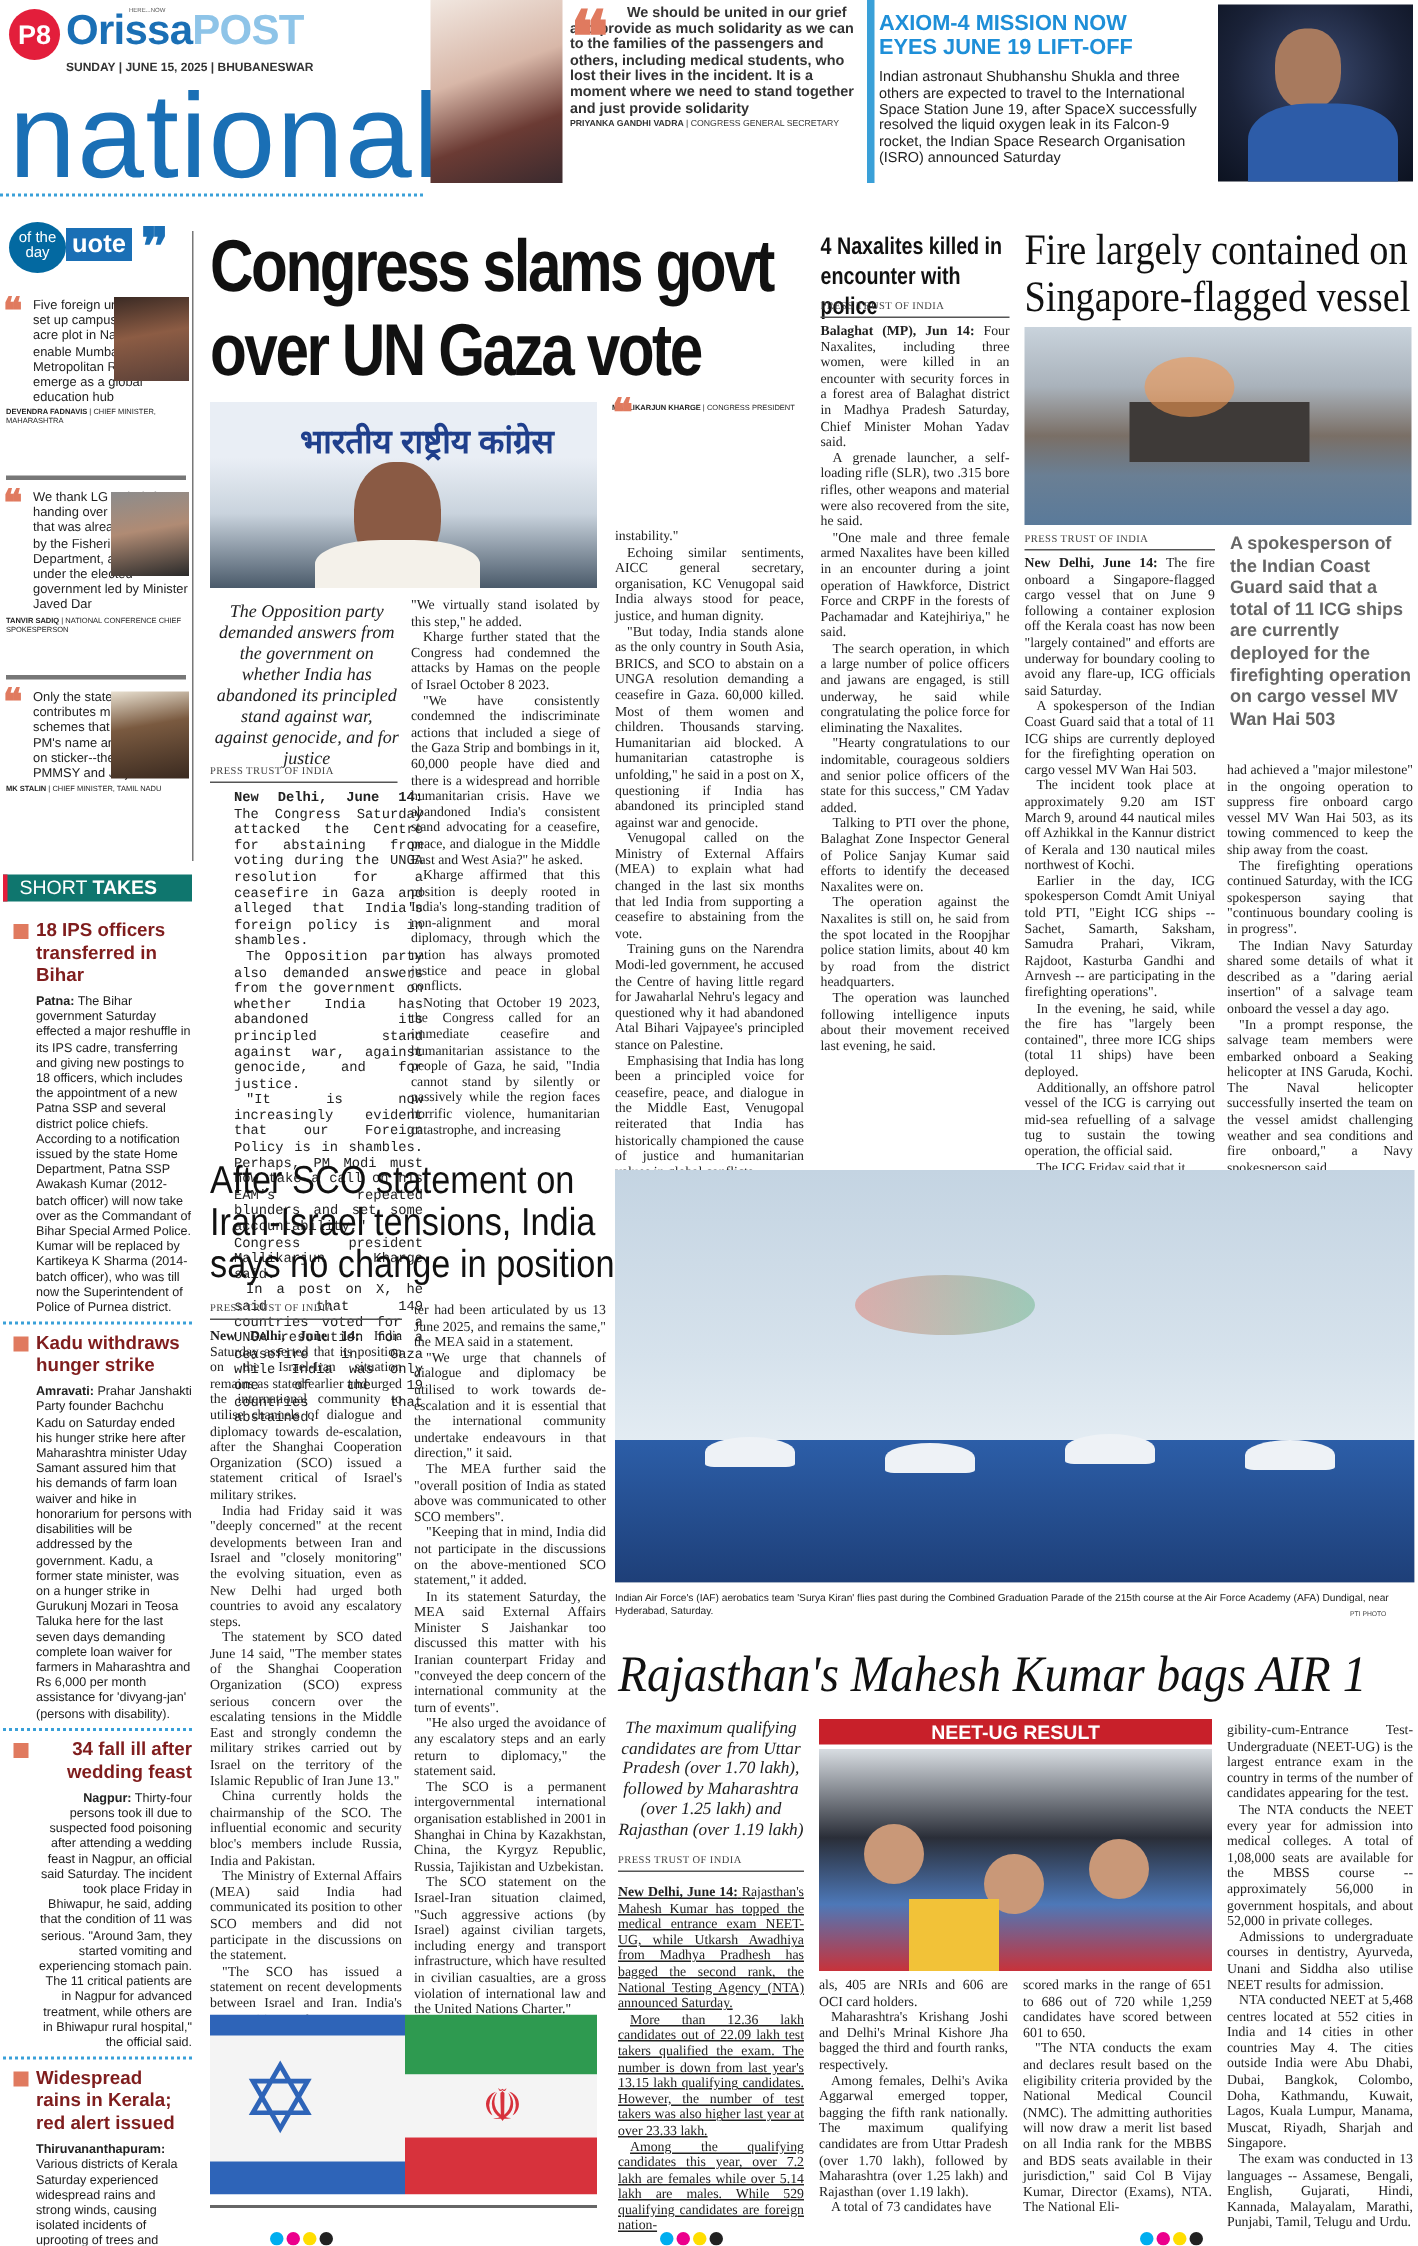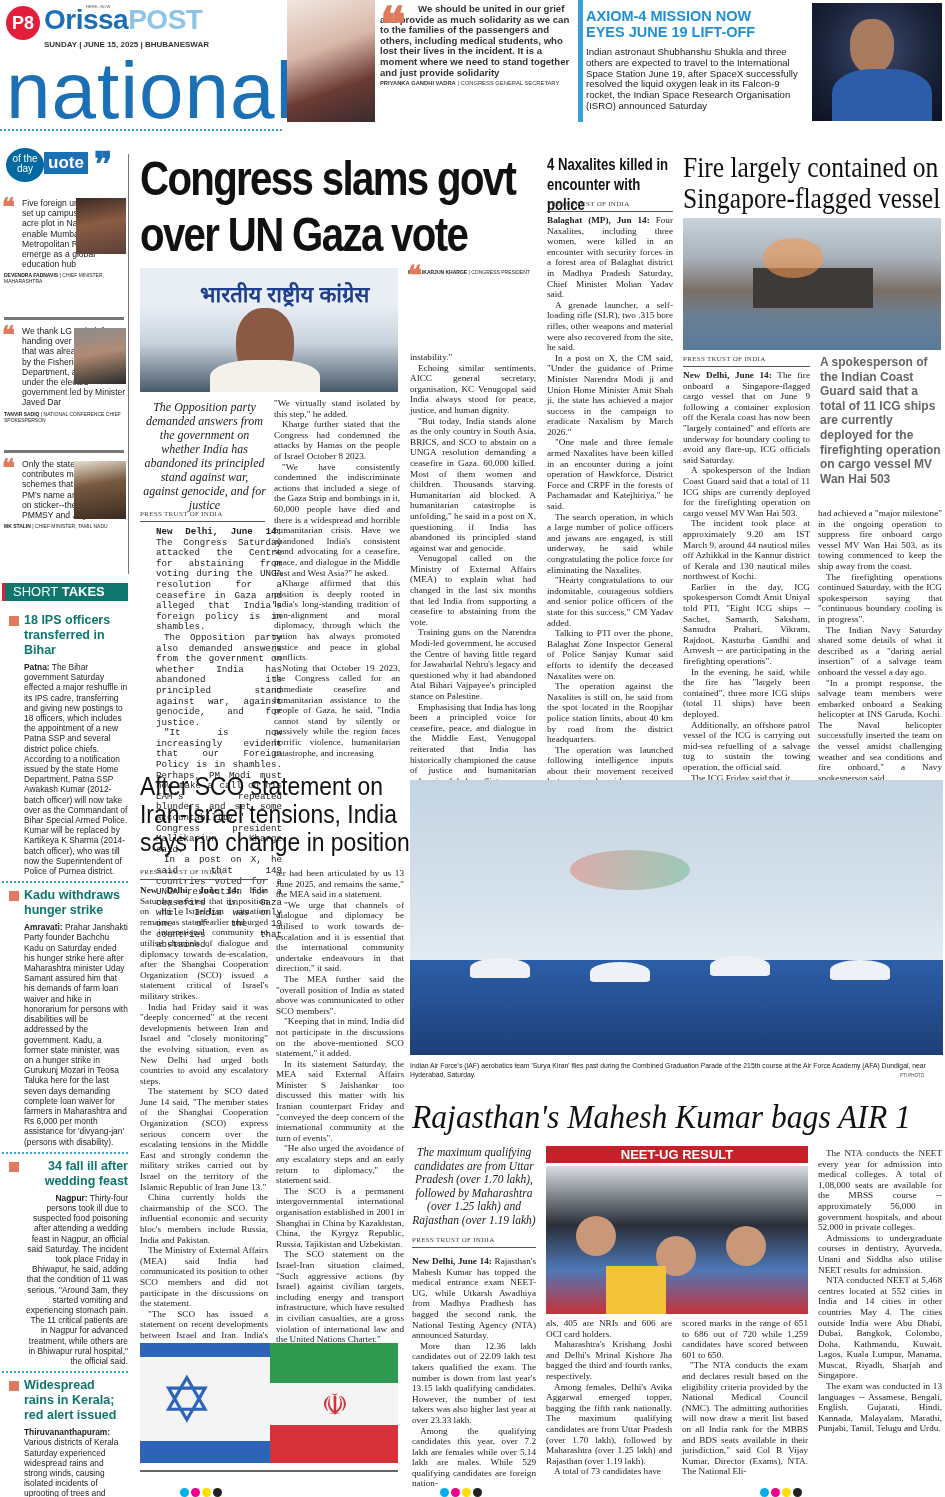--- a/index.html
+++ b/index.html
@@ -7,21 +7,21 @@
 .abs{position:absolute}
 .sans{font-family:"Liberation Sans",sans-serif}
 .serif{font-family:"Liberation Serif",serif}
 .body-txt{font-family:"Liberation Serif",serif;font-size:9.2px;line-height:10.6px;text-align:justify;color:#222}
 .body-txt p{text-indent:8px}
 .body-txt p.first{text-indent:0}
 .dateline{font-weight:bold}
 .agency{font-family:"Liberation Serif",serif;font-size:7px;color:#444;letter-spacing:.3px;border-bottom:1px solid #555;padding-bottom:3px;margin-bottom:5px}
 .hl{font-family:"Liberation Sans",sans-serif;font-weight:bold;color:#111;transform-origin:left top}
 .quote-mark{color:#e07a5f;font-family:"DejaVu Serif",serif;font-weight:bold}
-.st-item h4{font-family:"Liberation Sans",sans-serif;font-weight:bold;font-size:12.5px;line-height:15px;color:#0f766e;padding-left:22px;position:relative}
+.st-item h4{font-family:"Liberation Sans",sans-serif;font-weight:bold;font-size:12.5px;line-height:15px;color:#7f1d1d;padding-left:22px;position:relative}
 .st-item h4:before{content:"";position:absolute;left:7px;top:3px;width:10px;height:10px;background:#e07a5f}
 .st-item .txt{font-family:"Liberation Sans",sans-serif;font-size:8.4px;line-height:10.2px;padding-left:22px;color:#222}
 .dotline{border-bottom:2px dotted #3aa0d8;margin:5px 0 5px 0}
 .photo{overflow:hidden}
 .cmyk{width:9px;height:9px;border-radius:50%;display:inline-block;margin-right:2px}
 </style>
 </head>
 <body>
 
 <div class="abs" style="left:0;top:0;width:285px;height:135px;">
@@ -159,21 +159,20 @@
     <p>Venugopal called on the Ministry of External Affairs (MEA) to explain what had changed in the last six months that led India from supporting a ceasefire to abstaining from the vote.</p>
     <p>Training guns on the Narendra Modi-led government, he accused the Centre of having little regard for Jawaharlal Nehru's legacy and questioned why it had abandoned Atal Bihari Vajpayee's principled stance on Palestine.</p>
     <p>Emphasising that India has long been a principled voice for ceasefire, peace, and dialogue in the Middle East, Venugopal reiterated that India has historically championed the cause of justice and humanitarian values in global conflicts.</p>
 </div>
 
 <div class="abs hl" style="left:547px;top:155px;width:158px;font-size:16px;line-height:20px;transform:scaleX(0.82);">4 Naxalites killed in encounter with police</div>
 <div class="abs agency" style="left:547px;top:200px;width:126px;">PRESS TRUST OF INDIA</div>
 <div class="abs body-txt" style="left:547px;top:215px;width:126px;">
   <p class="first"><span class="dateline">Balaghat (MP), Jun 14:</span> <span>Four Naxalites, including three women, were killed in an encounter with security forces in a forest area of Balaghat district in Madhya Pradesh Saturday, Chief Minister Mohan Yadav said.</span></p>
   <p>A grenade launcher, a self-loading rifle (SLR), two .315 bore rifles, other weapons and material were also recovered from the site, he said.</p>
-    <p>In a post on X, the CM said, "Under the guidance of Prime Minister Narendra Modi ji and Union Home Minister Amit Shah ji, the state has achieved a major success in the campaign to eradicate Naxalism by March 2026."</p>
     <p>"One male and three female armed Naxalites have been killed in an encounter during a joint operation of Hawkforce, District Force and CRPF in the forests of Pachamadar and Katejhiriya," he said.</p>
     <p>The search operation, in which a large number of police officers and jawans are engaged, is still underway, he said while congratulating the police force for eliminating the Naxalites.</p>
     <p>"Hearty congratulations to our indomitable, courageous soldiers and senior police officers of the state for this success," CM Yadav added.</p>
     <p>Talking to PTI over the phone, Balaghat Zone Inspector General of Police Sanjay Kumar said efforts to identify the deceased Naxalites were on.</p>
     <p>The operation against the Naxalites is still on, he said from the spot located in the Roopjhar police station limits, about 40 km by road from the district headquarters.</p>
     <p>The operation was launched following intelligence inputs about their movement received last evening, he said.</p>
 </div>
 
 <div class="abs serif" style="left:683px;top:152px;font-size:29px;line-height:31px;color:#111;transform:scaleX(0.88);transform-origin:left top;white-space:nowrap;">
   <div>Fire largely contained on</div>
@@ -252,36 +251,37 @@
 <div class="abs serif" style="left:412px;top:1097px;font-size:34px;line-height:40px;font-style:italic;color:#111;white-space:nowrap;transform:scaleX(0.93);transform-origin:left top;">Rajasthan's Mahesh Kumar bags AIR 1</div>
 <div class="abs serif" style="left:412px;top:1146px;width:124px;font-size:11.5px;line-height:13.6px;font-style:italic;text-align:center;color:#222;">The maximum qualifying candidates are from Uttar Pradesh (over 1.70 lakh), followed by Maharashtra (over 1.25 lakh) and Rajasthan (over 1.19 lakh)</div>
 <div class="abs agency" style="left:412px;top:1236px;width:124px;">PRESS TRUST OF INDIA</div>
 <div class="abs sans" style="left:546px;top:1146px;width:262px;height:17px;background:#c8202a;color:#fff;font-size:13px;font-weight:bold;text-align:center;line-height:17px;">NEET-UG RESULT</div>
 <div class="abs photo" style="left:546px;top:1166px;width:262px;height:148px;background:linear-gradient(180deg,#d8dde2 0%,#2a2e38 40%,#4d78b8 70%,#c8323a 100%);">
   <div style="position:absolute;left:30px;top:50px;width:40px;height:40px;border-radius:50%;background:#c99878;"></div>
   <div style="position:absolute;left:110px;top:70px;width:40px;height:40px;border-radius:50%;background:#c99878;"></div>
   <div style="position:absolute;left:180px;top:60px;width:40px;height:40px;border-radius:50%;background:#c99878;"></div>
   <div style="position:absolute;left:60px;top:100px;width:60px;height:48px;background:#f2c238;"></div>
 </div>
-<div class="abs body-txt" style="left:412px;top:1256px;width:124px;">
+<div class="abs body-txt" style="left:412px;top:1256px;width:124px;text-decoration:underline;">
   <p class="first"><span class="dateline">New Delhi, June 14:</span> <span>Rajasthan's Mahesh Kumar has topped the medical entrance exam NEET-UG, while Utkarsh Awadhiya from Madhya Pradhesh has bagged the second rank, the National Testing Agency (NTA) announced Saturday.</span></p>
   <p>More than 12.36 lakh candidates out of 22.09 lakh test takers qualified the exam. The number is down from last year's 13.15 lakh qualifying candidates. However, the number of test takers was also higher last year at over 23.33 lakh.</p>
     <p>Among the qualifying candidates this year, over 7.2 lakh are females while over 5.14 lakh are males. While 529 qualifying candidates are foreign nation-</p>
 </div>
 <div class="abs body-txt" style="left:546px;top:1318px;width:126px;">
   <p class="first">als, 405 are NRIs and 606 are OCI card holders.</p>
     <p>Maharashtra's Krishang Joshi and Delhi's Mrinal Kishore Jha bagged the third and fourth ranks, respectively.</p>
     <p>Among females, Delhi's Avika Aggarwal emerged topper, bagging the fifth rank nationally. The maximum qualifying candidates are from Uttar Pradesh (over 1.70 lakh), followed by Maharashtra (over 1.25 lakh) and Rajasthan (over 1.19 lakh).</p>
     <p>A total of 73 candidates have</p>
 </div>
 <div class="abs body-txt" style="left:682px;top:1318px;width:126px;">
   <p class="first">scored marks in the range of 651 to 686 out of 720 while 1,259 candidates have scored between 601 to 650.</p>
     <p>"The NTA conducts the exam and declares result based on the eligibility criteria provided by the National Medical Council (NMC). The admitting authorities will now draw a merit list based on all India rank for the MBBS and BDS seats available in their jurisdiction," said Col B Vijay Kumar, Director (Exams), NTA. The National Eli-</p>
 </div>
 <div class="abs body-txt" style="left:818px;top:1148px;width:124px;">
+  <p class="first">gibility-cum-Entrance Test-Undergraduate (NEET-UG) is the largest entrance exam in the country in terms of the number of candidates appearing for the test.</p>
     <p>The NTA conducts the NEET every year for admission into medical colleges. A total of 1,08,000 seats are available for the MBSS course -- approximately 56,000 in government hospitals, and about 52,000 in private colleges.</p>
     <p>Admissions to undergraduate courses in dentistry, Ayurveda, Unani and Siddha also utilise NEET results for admission.</p>
     <p>NTA conducted NEET at 5,468 centres located at 552 cities in India and 14 cities in other countries May 4. The cities outside India were Abu Dhabi, Dubai, Bangkok, Colombo, Doha, Kathmandu, Kuwait, Lagos, Kuala Lumpur, Manama, Muscat, Riyadh, Sharjah and Singapore.</p>
     <p>The exam was conducted in 13 languages -- Assamese, Bengali, English, Gujarati, Hindi, Kannada, Malayalam, Marathi, Punjabi, Tamil, Telugu and Urdu.</p>
 </div>
 
 <div class="abs" style="left:180px;top:1482px;">
   <span class="cmyk" style="background:#00aeef"></span><span class="cmyk" style="background:#ec008c"></span><span class="cmyk" style="background:#ffde00"></span><span class="cmyk" style="background:#222"></span>
 </div>
 <div class="abs" style="left:440px;top:1482px;">

